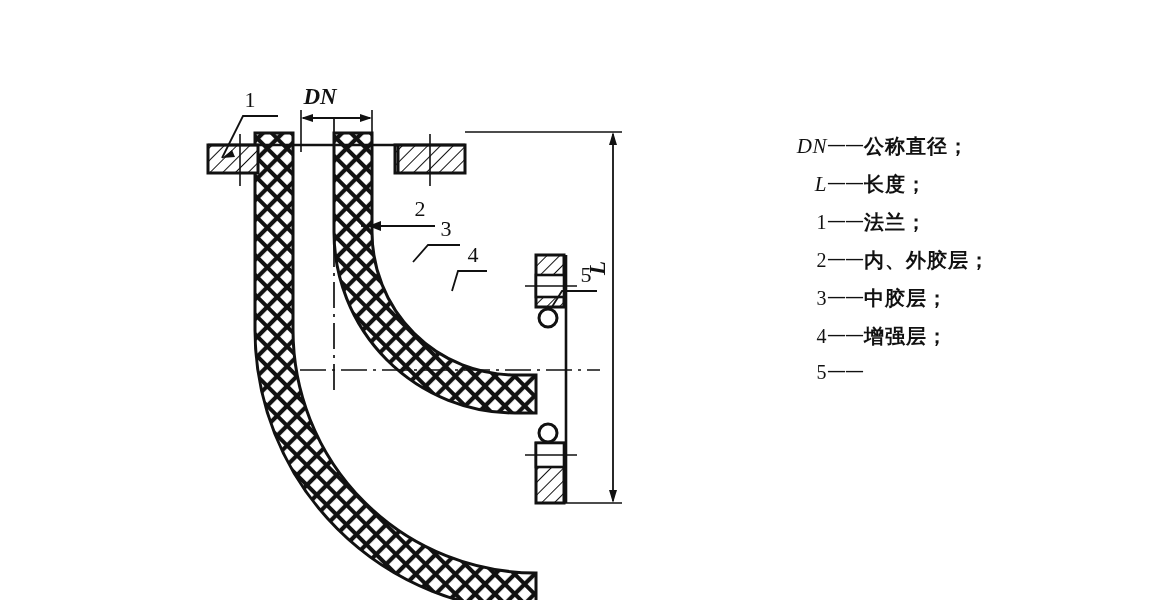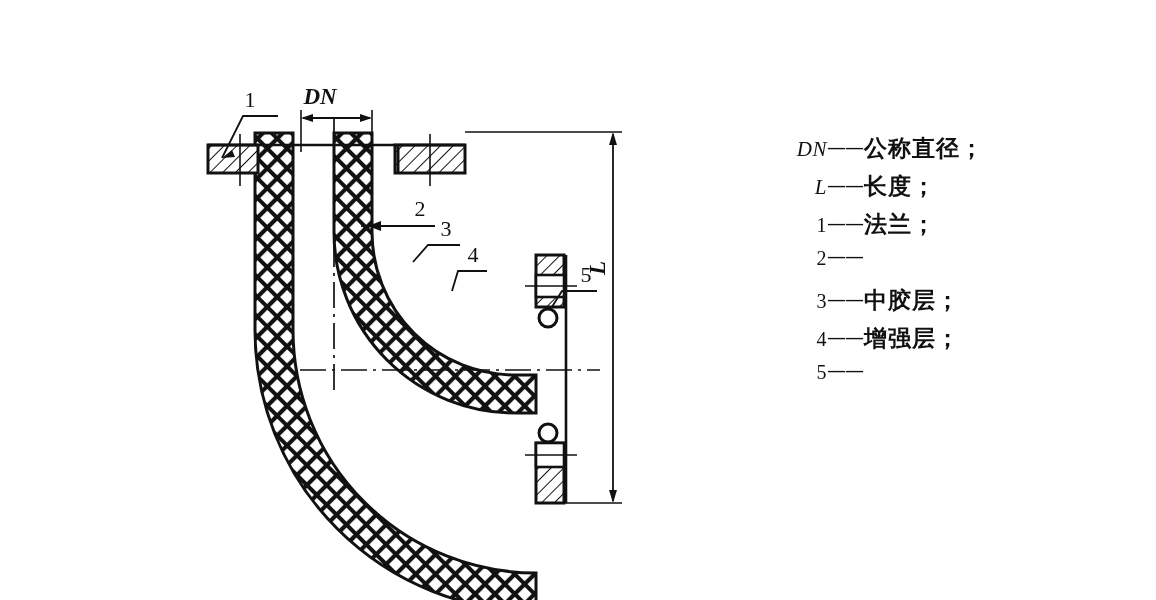--- a/index.html
+++ b/index.html
@@ -34,21 +34,21 @@
     display:inline-block;
     font-family:"DejaVu Sans", sans-serif;
     font-size:19px;
     letter-spacing:-1px;
     transform:translateY(-2px);
   }
   .legend-text{
     display:inline-block;
     font-family:"DejaVu Sans", sans-serif;
     font-weight:bold;
-    font-size:23px;
+    font-size:20px;
     letter-spacing:1px;
     padding-left:1px;
   }
   svg{display:block;}
   .lbl{
     font-family:"Liberation Serif", serif;
     font-size:22px;
     fill:#111;
   }
   .lbl-i{
@@ -230,20 +230,21 @@
 
     <div class="legend-row">
       <span class="legend-sym num">1</span>
         <span class="legend-dash">——</span>
         <span class="legend-text">法兰；</span>
     </div>
 
     <div class="legend-row">
       <span class="legend-sym num">2</span>
         <span class="legend-dash">——</span>
+        <span class="legend-text">内、外胶层；</span>
     </div>
 
     <div class="legend-row">
       <span class="legend-sym num">3</span>
         <span class="legend-dash">——</span>
         <span class="legend-text">中胶层；</span>
     </div>
 
     <div class="legend-row">
       <span class="legend-sym num">4</span>

